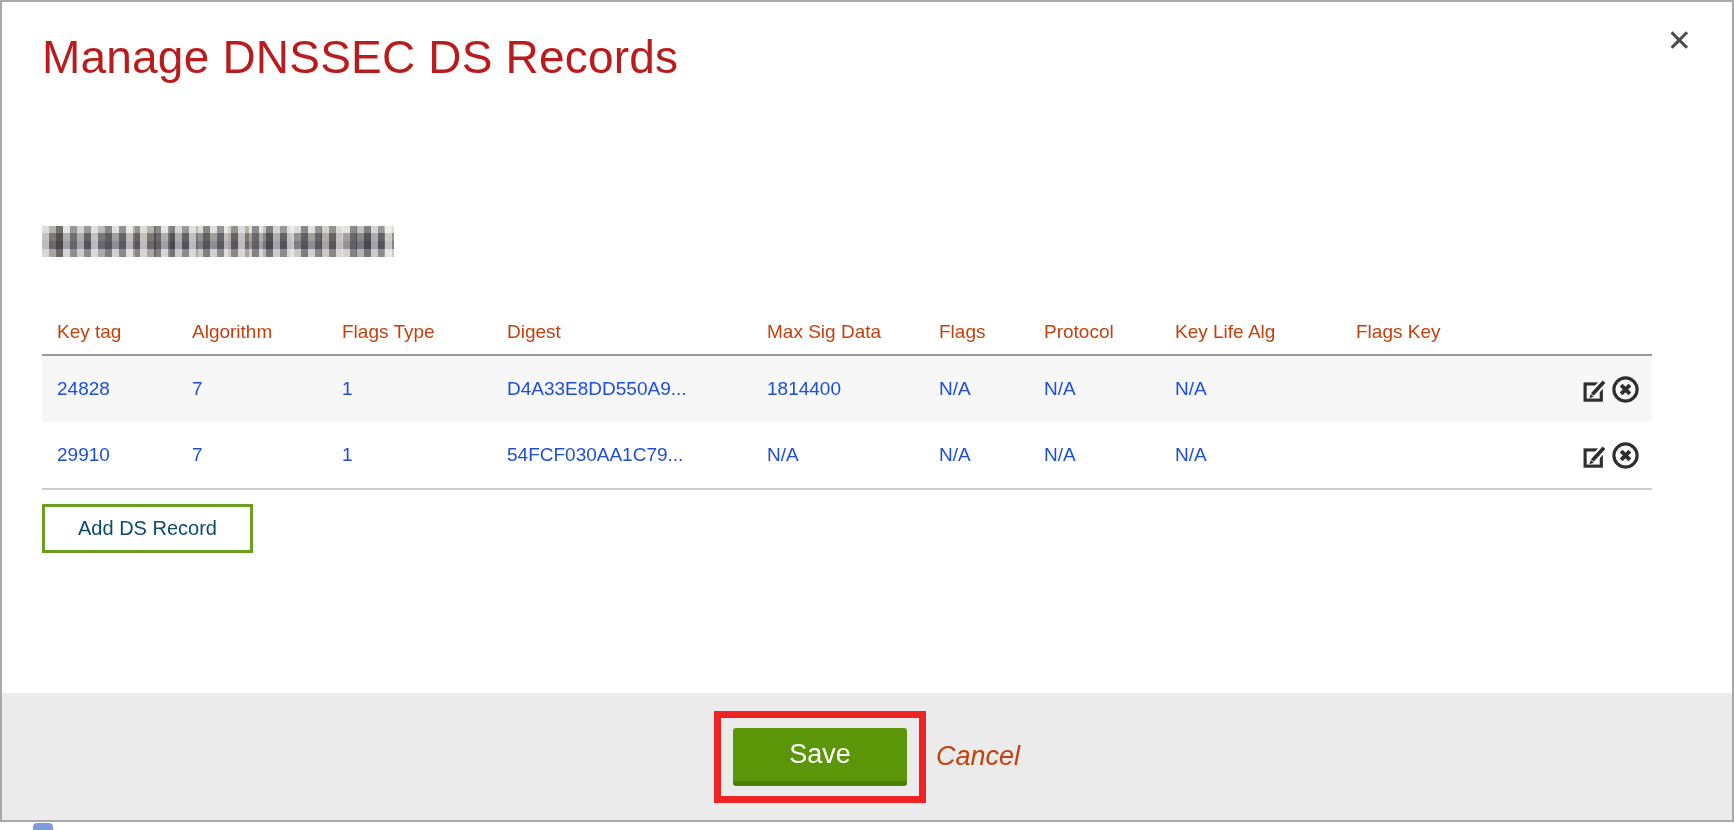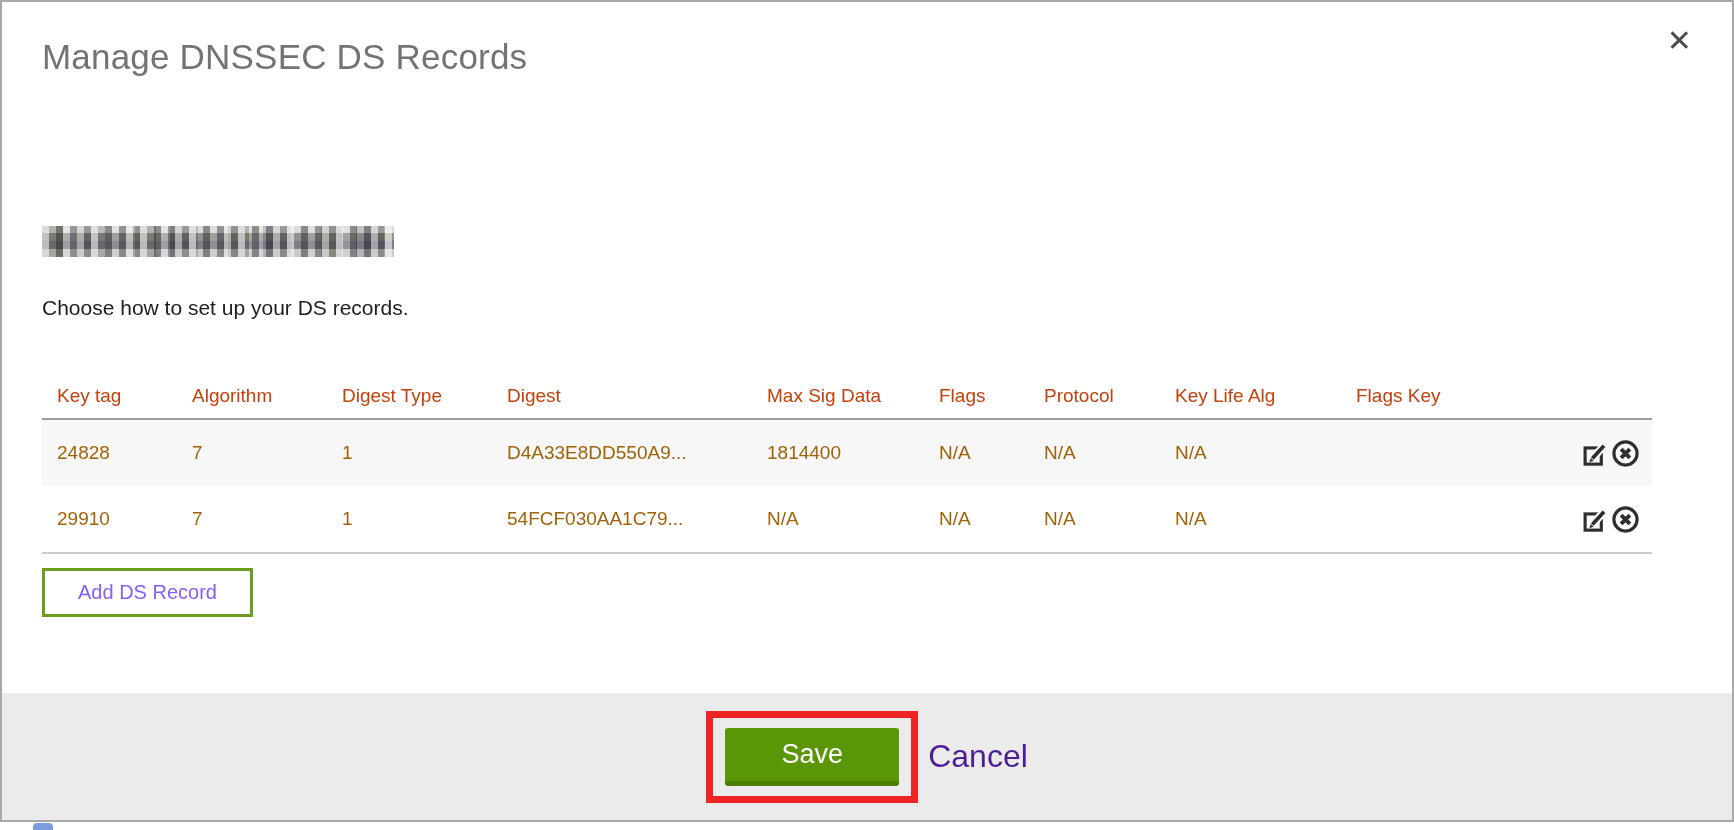--- a/index.html
+++ b/index.html
@@ -12,23 +12,23 @@
   }
   .modal {
     position: absolute; left: 0; top: 0;
     width: 1734px; height: 822px;
     background: #ffffff;
     border: 2px solid #a8a8a8;
   }
   .modal-body { padding: 0 40px; position: relative; }
   .title {
     margin-top: 34px;
-    font-size: 35px; line-height: 42px;
+    font-size: 46px; line-height: 42px;
     font-weight: 300;
-    color: #737373;
+    color: #b91c1c;
     letter-spacing: 0.2px;
   }
   .close-btn {
     position: absolute; top: 24px; right: 40px;
     background: none; border: none; cursor: pointer;
     font-size: 30px; font-weight: 700; color: #4c4c4c;
     line-height: 1;
     font-family: "DejaVu Sans", sans-serif;
   }
   
@@ -62,41 +62,41 @@
     height: 46px;
     text-align: left; vertical-align: middle;
     font-size: 19px; font-weight: 400; color: #c2410c;
     padding-left: 15px;
     border-bottom: 2px solid #9b9b9b;
     white-space: nowrap; overflow: hidden;
   }
   .ds-table td {
     height: 67px;
     vertical-align: middle;
-    font-size: 19px; color: #a16207;
+    font-size: 19px; color: #1d4ed8;
     padding-left: 15px;
     white-space: nowrap; overflow: hidden;
   }
   .ds-table tbody tr.striped { background: #f7f7f7; }
   .ds-table tbody tr:last-child td { border-bottom: 2px solid #cccccc; }
   .actions {
     display: flex; justify-content: flex-end; align-items: center;
     gap: 1px; padding-right: 12px;
   }
   .icon-btn {
     background: none; border: none; padding: 0; cursor: pointer;
     display: inline-flex; align-items: center;
   }
   .icon-btn svg { width: 29px; height: 29px; display: block; }
   .add-btn {
     margin-top: 14px;
     display: inline-block;
     background: #ffffff;
     border: 3px solid #6b9e1f;
-    color: #8b5cf6;
+    color: #0c4a6e;
     font-size: 20px;
     padding: 10px 33px;
     cursor: pointer;
     font-family: inherit;
   }
   .footer {
     position: absolute; left: 0; right: 0; bottom: 0;
     height: 127px;
     background: #ebebeb;
     display: flex; align-items: center; justify-content: center;
@@ -113,24 +113,25 @@
     background: #5a9608;
     border: none;
     border-bottom: 5px solid #4c7f04;
     border-radius: 3px;
     color: #ffffff;
     font-size: 27px;
     cursor: pointer;
     font-family: inherit;
   }
   .cancel-link {
-    font-size: 32px;
-    color: #4c1d95;
+    font-size: 27px;
+    color: #c2410c;
     text-decoration: none;
     cursor: pointer;
+    font-style: italic;
   }
   .bg-artifact {
     position: absolute; left: 33px; bottom: 0;
     width: 20px; height: 7px;
     background: #7d9ce0;
     border-radius: 4px 4px 0 0;
   }
   col.c1 { width: 135px; } col.c2 { width: 150px; } col.c3 { width: 165px; }
   col.c4 { width: 260px; } col.c5 { width: 172px; } col.c6 { width: 105px; }
   col.c7 { width: 131px; } col.c8 { width: 181px; } col.c9 { width: 221px; }
@@ -143,40 +144,39 @@
 
   <button class="close-btn">
     <span>✕</span>
   </button>
 
   <div class="modal-body">
     <h1 class="title">Manage DNSSEC DS Records</h1>
 
     <div class="domain-redacted"></div>
 
-    <p class="description">Choose how to set up your DS records.</p>
 
     <table class="ds-table">
       <colgroup>
         <col class="c1">
           <col class="c2">
           <col class="c3">
           <col class="c4">
           <col class="c5">
         <col class="c6">
           <col class="c7">
           <col class="c8">
           <col class="c9">
           <col class="c10">
       </colgroup>
       <thead>
         <tr>
           <th>Key tag</th>
           <th>Algorithm</th>
-          <th>Digest Type</th>
+          <th>Flags Type</th>
           <th>Digest</th>
           <th>Max Sig Data</th>
           <th>Flags</th>
           <th>Protocol</th>
           <th>Key Life Alg</th>
           <th>Flags Key</th>
           <th></th>
         </tr>
       </thead>
       <tbody>

